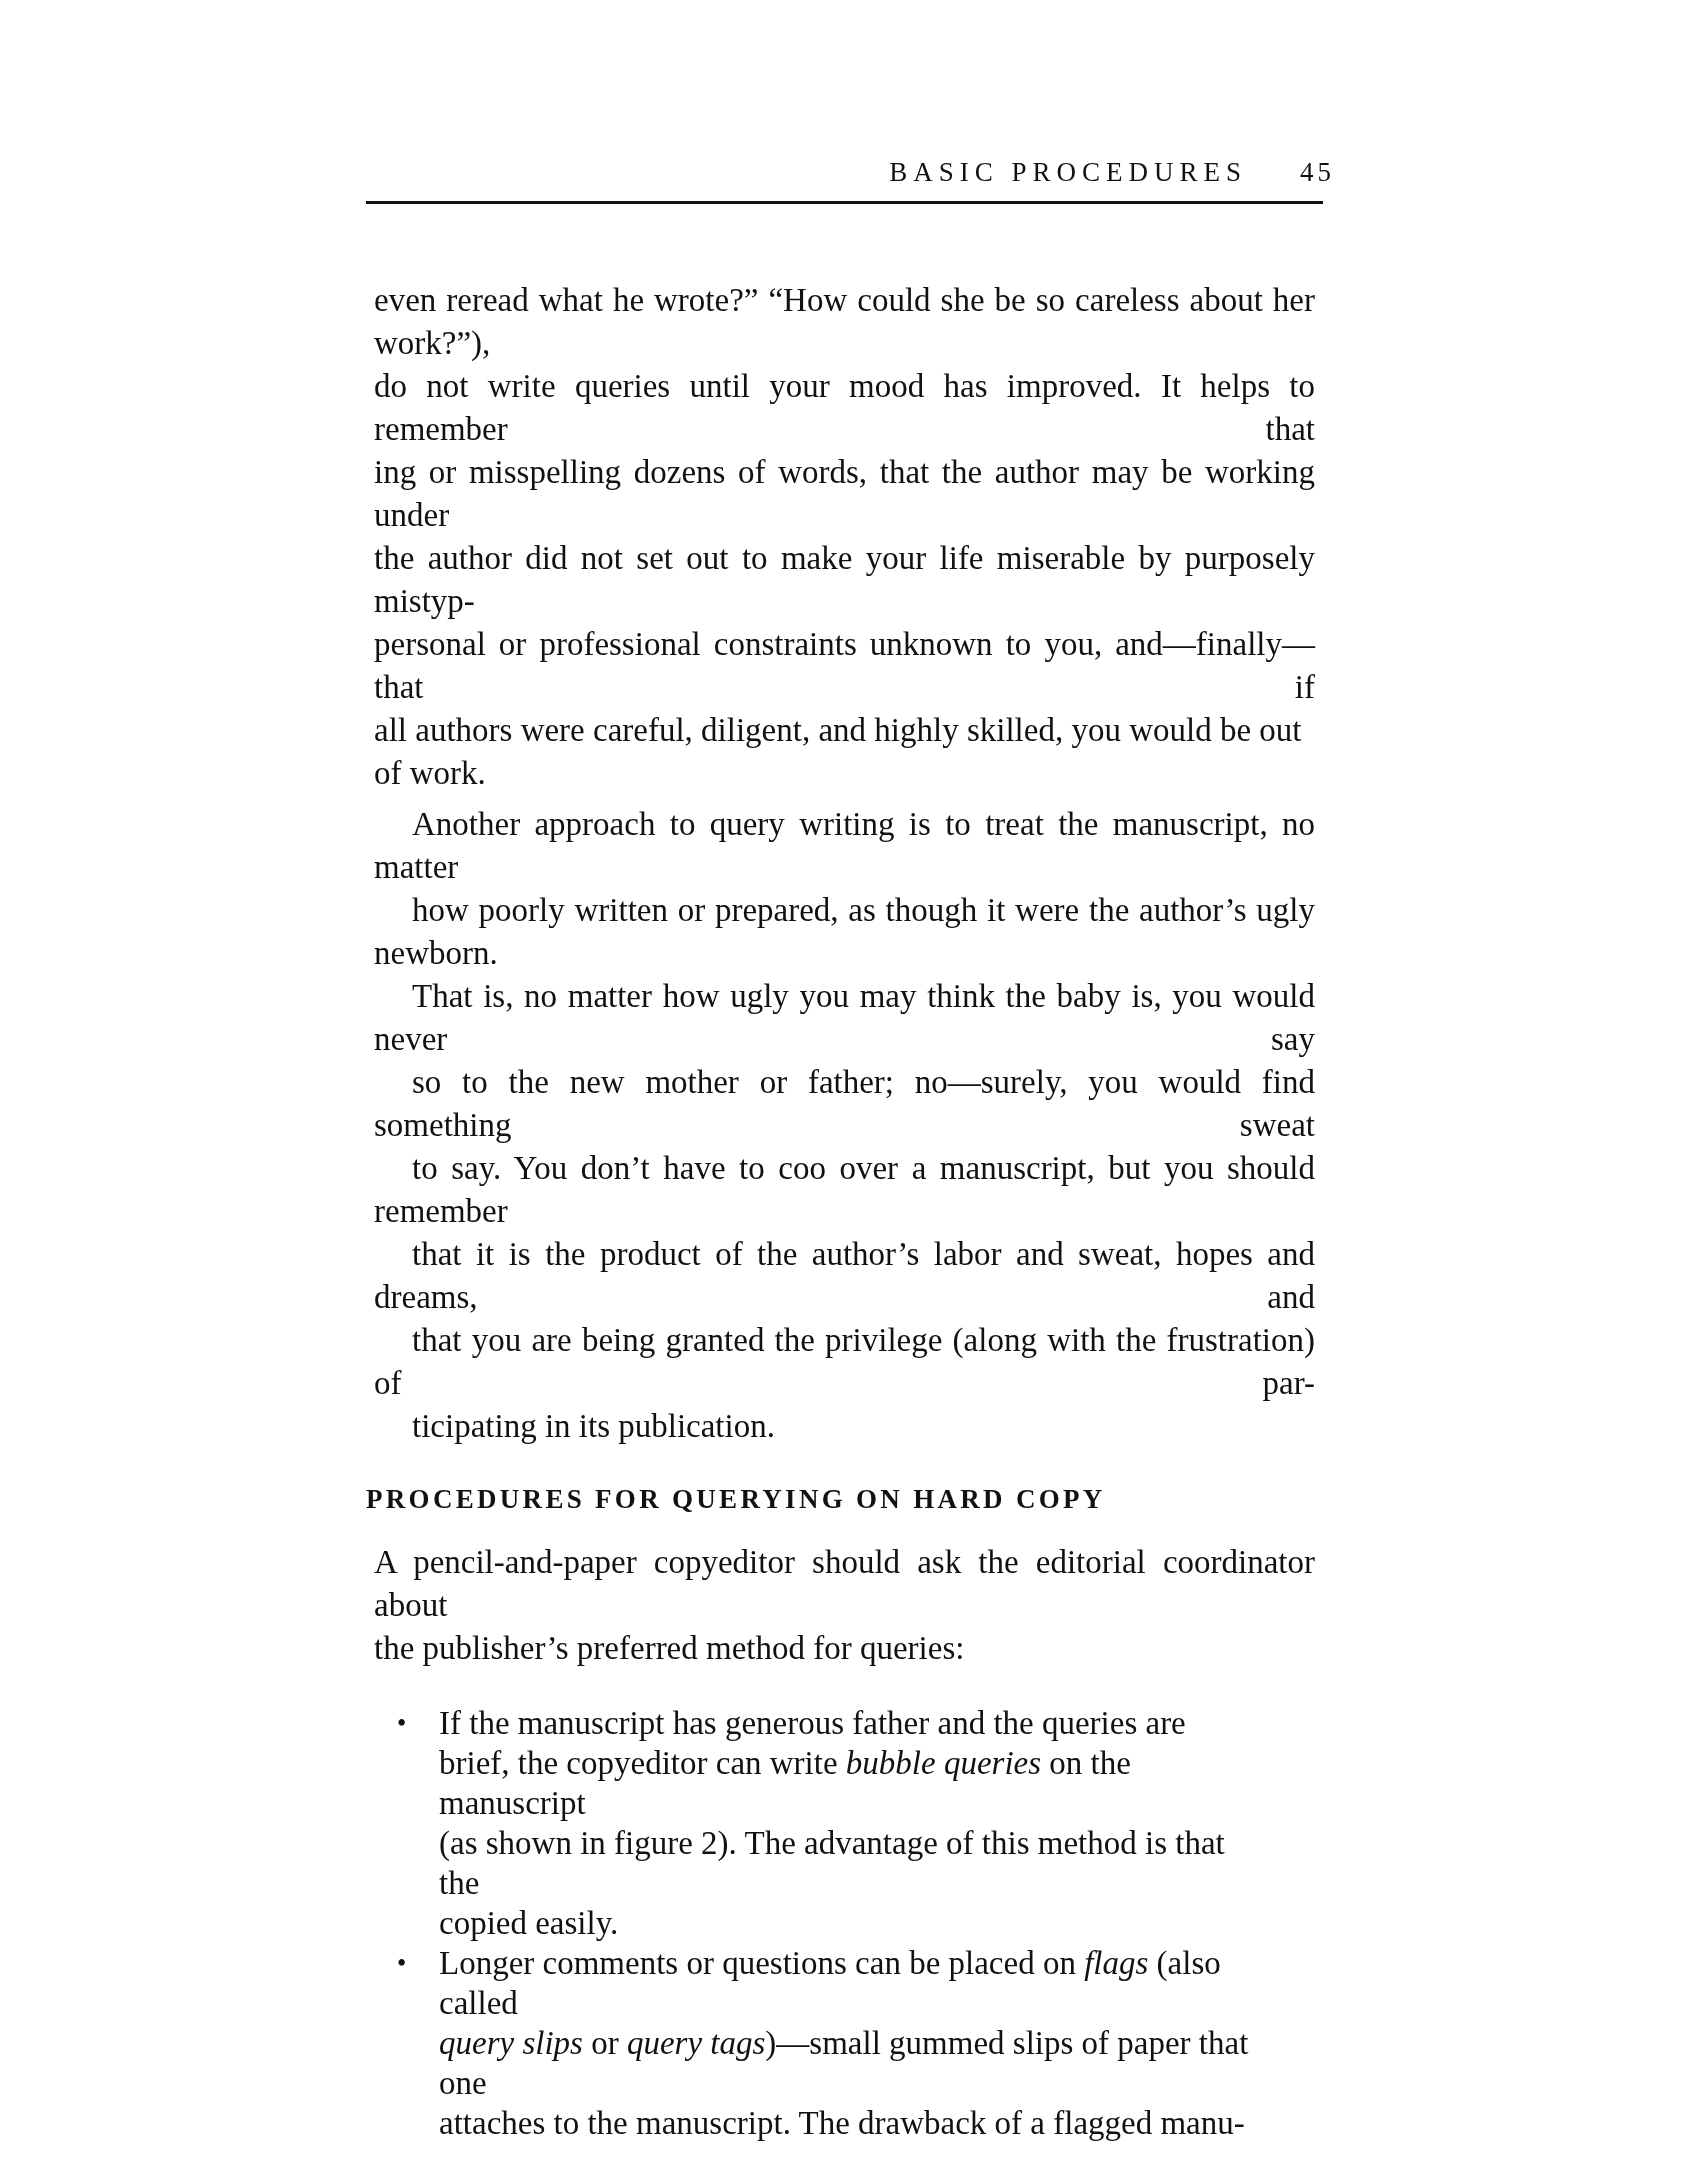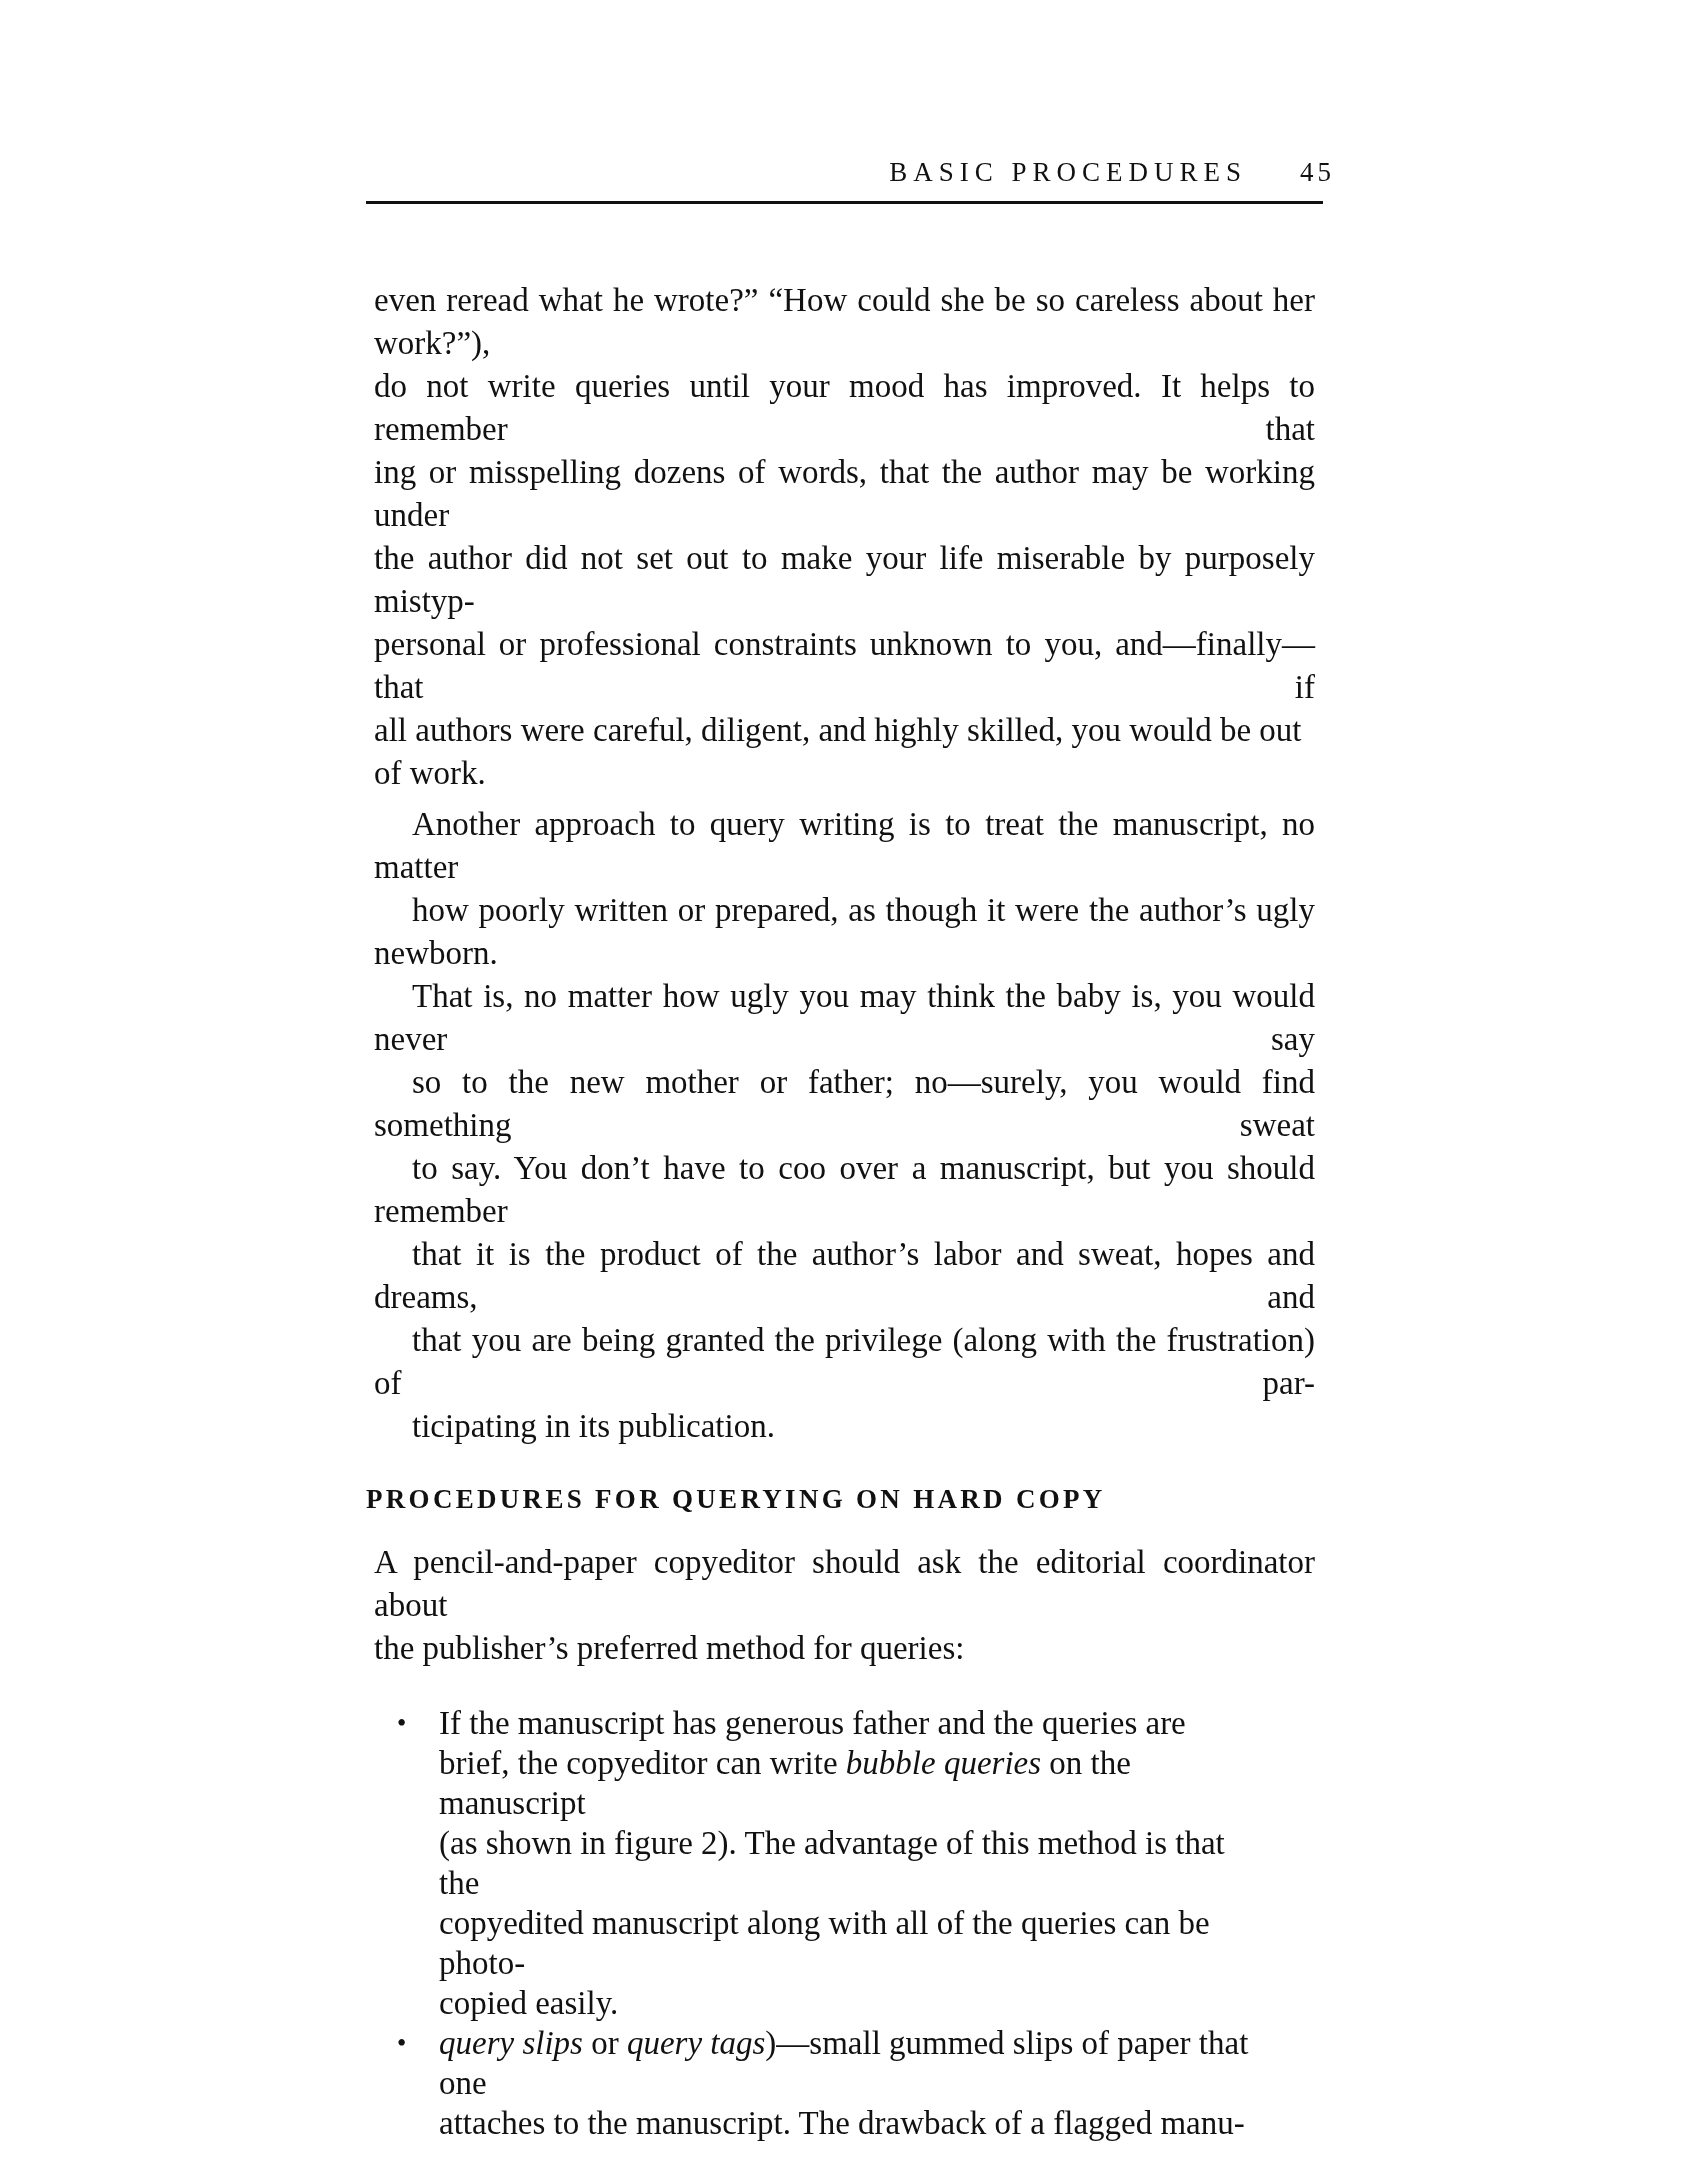--- a/index.html
+++ b/index.html
@@ -145,25 +145,25 @@
         <span class="justify-line">A pencil-and-paper copyeditor should ask the editorial coordinator about</span>
         <span class="last-line">the publisher’s preferred method for queries:</span>
       </p>
 
     <ul class="bullets">
         <li>
           <span class="bullet">•</span>
           <span class="line">If the manuscript has generous father and the queries are</span>
           <span class="line">brief, the copyeditor can write <em>bubble queries</em> on the manuscript</span>
           <span class="line">(as shown in figure 2). The advantage of this method is that the</span>
-          <span class="line">copyedited manuscript along with all of the queries can be photo-</span>
           <span class="line">copied easily.</span>
         </li>
         <li>
           <span class="bullet">•</span>
+          <span class="line">Longer comments or questions can be placed on <em>flags</em> (also called</span>
           <span class="line"><em>query slips</em> or <em>query tags</em>)—small gummed slips of paper that one</span>
           <span class="line">attaches to the manuscript. The drawback of a flagged manu-</span>
         </li>
       </ul>
   </div>
 
 </div>
 
 
 </body></html>

